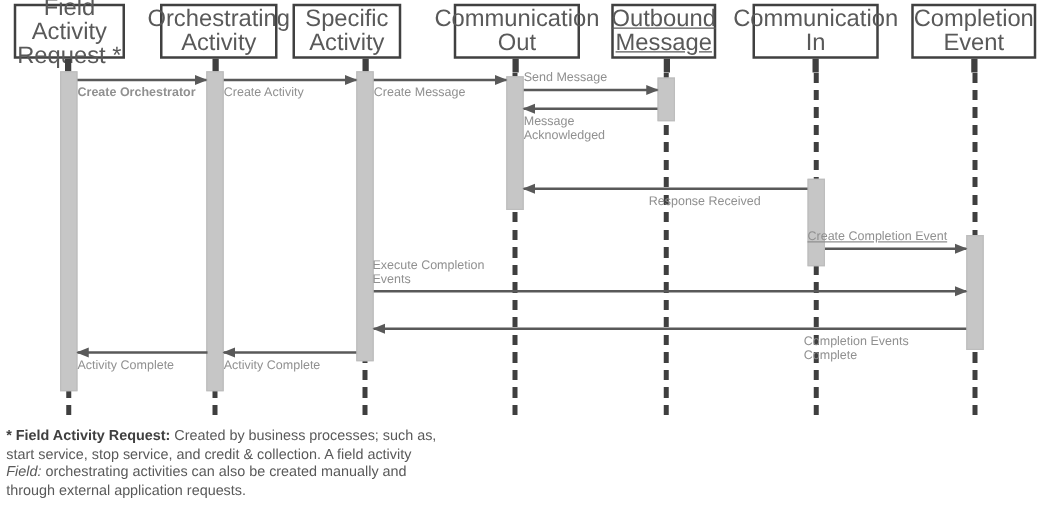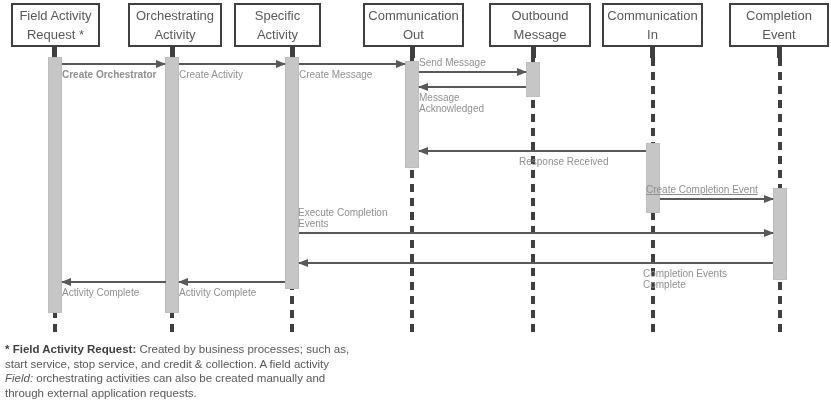--- a/index.html
+++ b/index.html
@@ -13,21 +13,21 @@
   }
   
   .lifebox {
     position: absolute;
     top: 3px;
     height: 44px;
     box-sizing: border-box;
     border: 2px solid #404040;
     background: #ffffff;
     color: #595959;
-    font-size: 13px;
+    font-size: 19px;
     line-height: 19px;
     text-align: center;
     display: flex;
     align-items: center;
     justify-content: center;
     white-space: pre-line;
   }
   
   .stub {
     position: absolute;
@@ -103,21 +103,21 @@
 <div id="canvas">
 
   <div class="lifebox" style="left:11px;width:89px;">Field Activity
 Request *</div>
   <div class="lifebox" style="left:128px;width:94px;">Orchestrating
 Activity</div>
   <div class="lifebox" style="left:234px;width:87px;">Specific
 Activity</div>
   <div class="lifebox" style="left:363px;width:101px;">Communication
 Out</div>
-  <div class="lifebox" style="left:489px;width:102px;">Outbound
+  <div class="lifebox" style="left:489px;width:84px;text-decoration:underline;">Outbound
 Message</div>
   <div class="lifebox" style="left:602px;width:101px;">Communication
 In</div>
   <div class="lifebox" style="left:729px;width:100px;">Completion
 Event</div>
 
   <div class="stub" style="left:52px;"></div>
   <div class="stub" style="left:170px;"></div>
   <div class="stub" style="left:290px;"></div>
   <div class="stub" style="left:410px;"></div>

